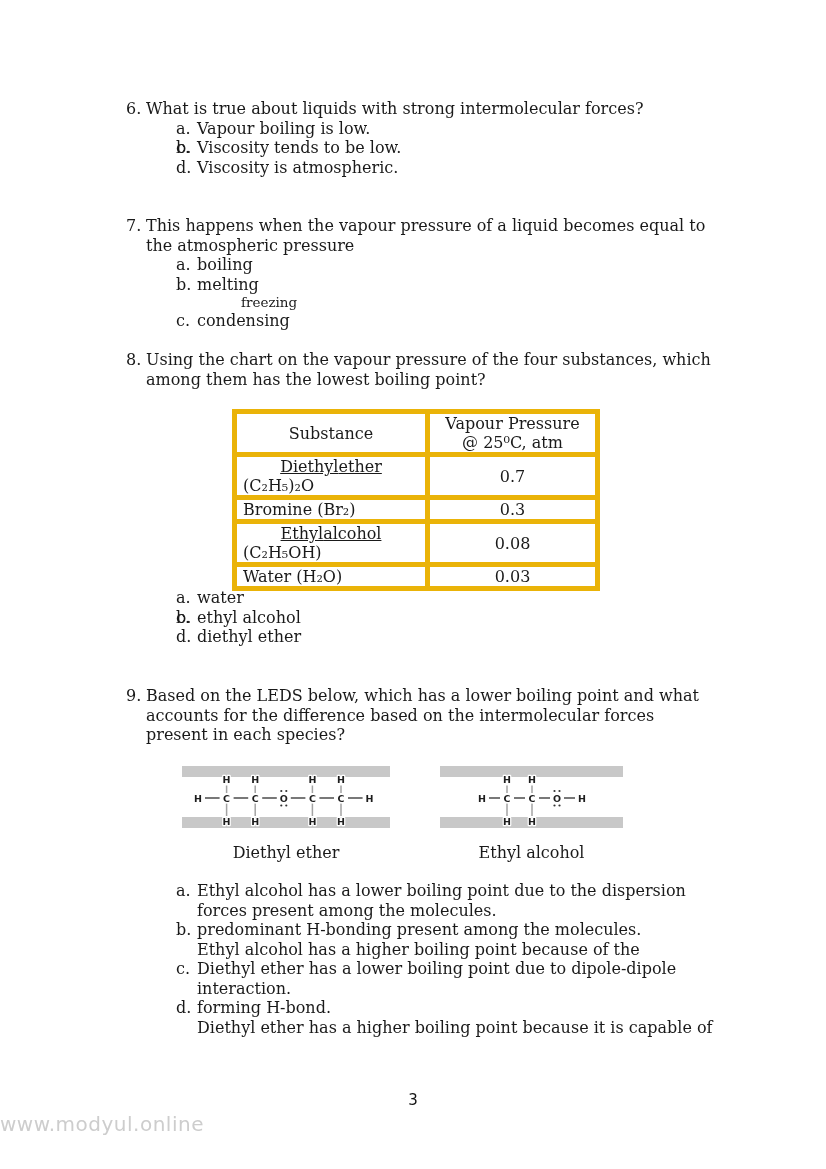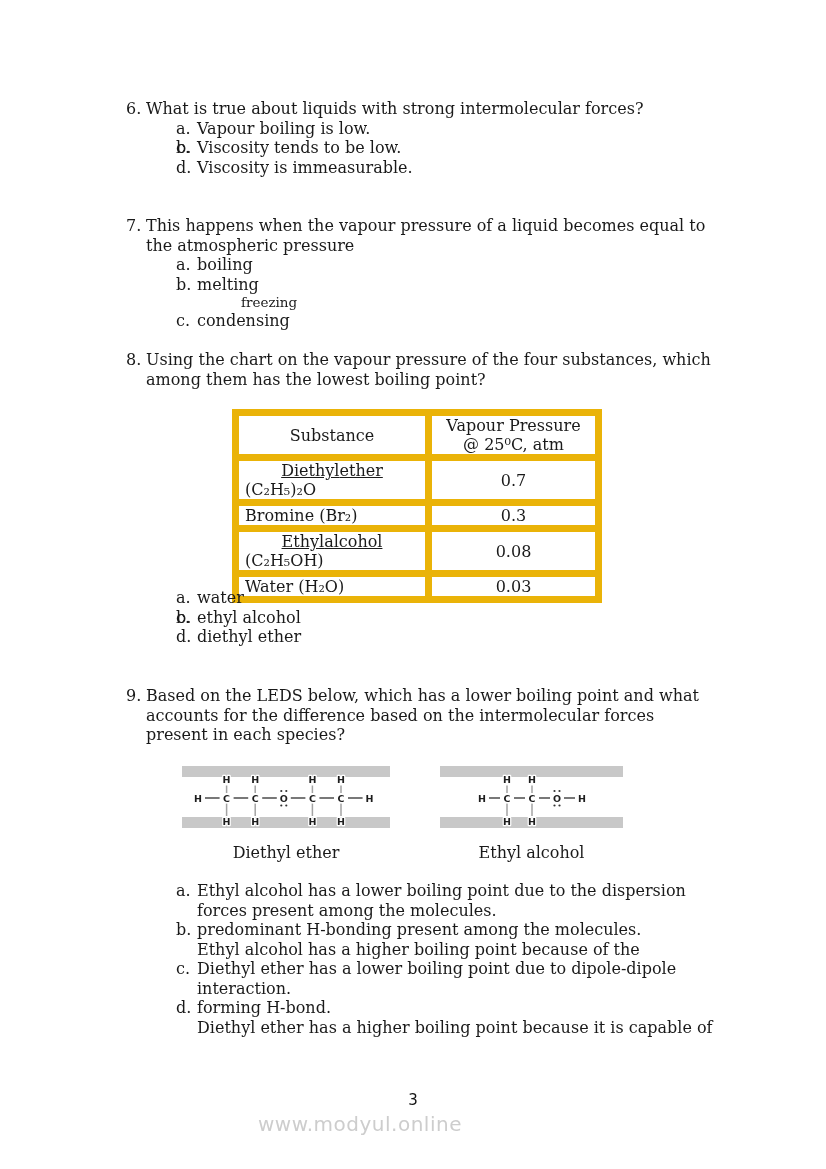--- a/index.html
+++ b/index.html
@@ -16,38 +16,38 @@
   .q-line { position:relative; padding-left:22px; line-height:19.5px; white-space:nowrap; }
   .q-num { position:absolute; left:2px; top:0; }
   .opt { position:relative; padding-left:73px; line-height:19.5px; }
   .opt .letter { position:absolute; left:52px; top:0; }
   .opt-line { line-height:19.5px; white-space:nowrap; }
   .opt.small { font-size:13.5px; }
   .opt.small .opt-line { line-height:17px;margin-left:44px; }
 
   
   table.vp-table { position:absolute; left:232px; top:409px; border-collapse:collapse; table-layout:fixed; }
-  .vp-table td { border:7px solid #eab308; padding:0 6px; line-height:19px; vertical-align:middle; }
+  .vp-table td { border:5px solid #eab308; padding:0 6px; line-height:19px; vertical-align:middle; }
   .vp-table td.c-center { text-align:center; }
   .vp-table td.val { text-align:center; }
   .jline { display:flex; justify-content:center;text-decoration:underline; }
 
   
   .leds { position:absolute; top:766px; margin:0; }
   .leds svg { display:block; }
   .mol-label { position:absolute; top:843px; text-align:center; line-height:19.5px; }
   .atom {
     font-family:"DejaVu Sans",sans-serif; font-size:9.5px; font-weight:bold; fill:#1d1d1d;
     paint-order:stroke; stroke:#ffffff; stroke-width:2.4px; stroke-linejoin:round;
   }
 
   
   .page-num { position:absolute; top:1091px; left:0; width:826px; text-align:center;
     font-family:"DejaVu Sans",sans-serif; font-size:15px; color:#111; }
-  .watermark { position:absolute; top:1112px; left:0; width:720px; text-align:center;
+  .watermark { position:absolute; top:1112px; left:0; width:720px; 
     font-family:"DejaVu Sans",sans-serif; font-size:20px; color:#cdcdcd; letter-spacing:0.5px; }
 </style>
 </head>
 <body>
 
 <div class="page">
 
   <section class="q" style="top:99px">
     <div class="q-line">
       <span class="q-num">6.</span>
@@ -59,21 +59,21 @@
     </div>
     <div class="opt">
       <span class="letter">b.</span>
     </div>
     <div class="opt">
       <span class="letter">c.</span>
       <div class="opt-line">Viscosity tends to be low.</div>
     </div>
     <div class="opt">
       <span class="letter">d.</span>
-      <div class="opt-line">Viscosity is immeasurable.</div>
+      <div class="opt-line">Viscosity is atmospheric.</div>
     </div>
   </section>
 
   <section class="q" style="top:216px">
     <div class="q-line">
       <span class="q-num">7.</span>
       <span>This happens when the vapour pressure of a liquid becomes equal to</span>
     </div>
     <div class="q-line">the atmospheric pressure</div>
     <div class="opt">

